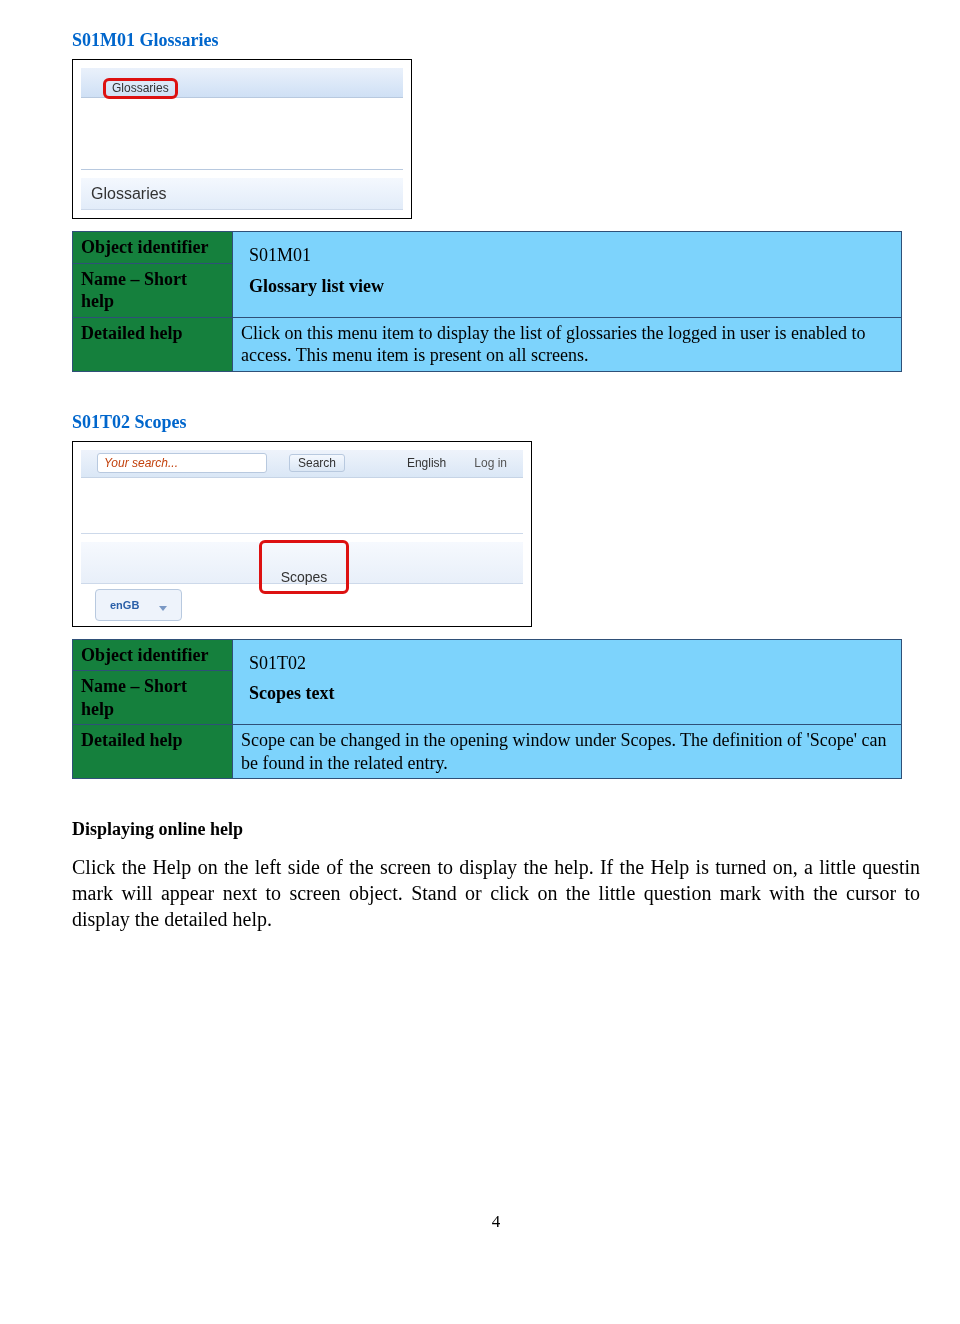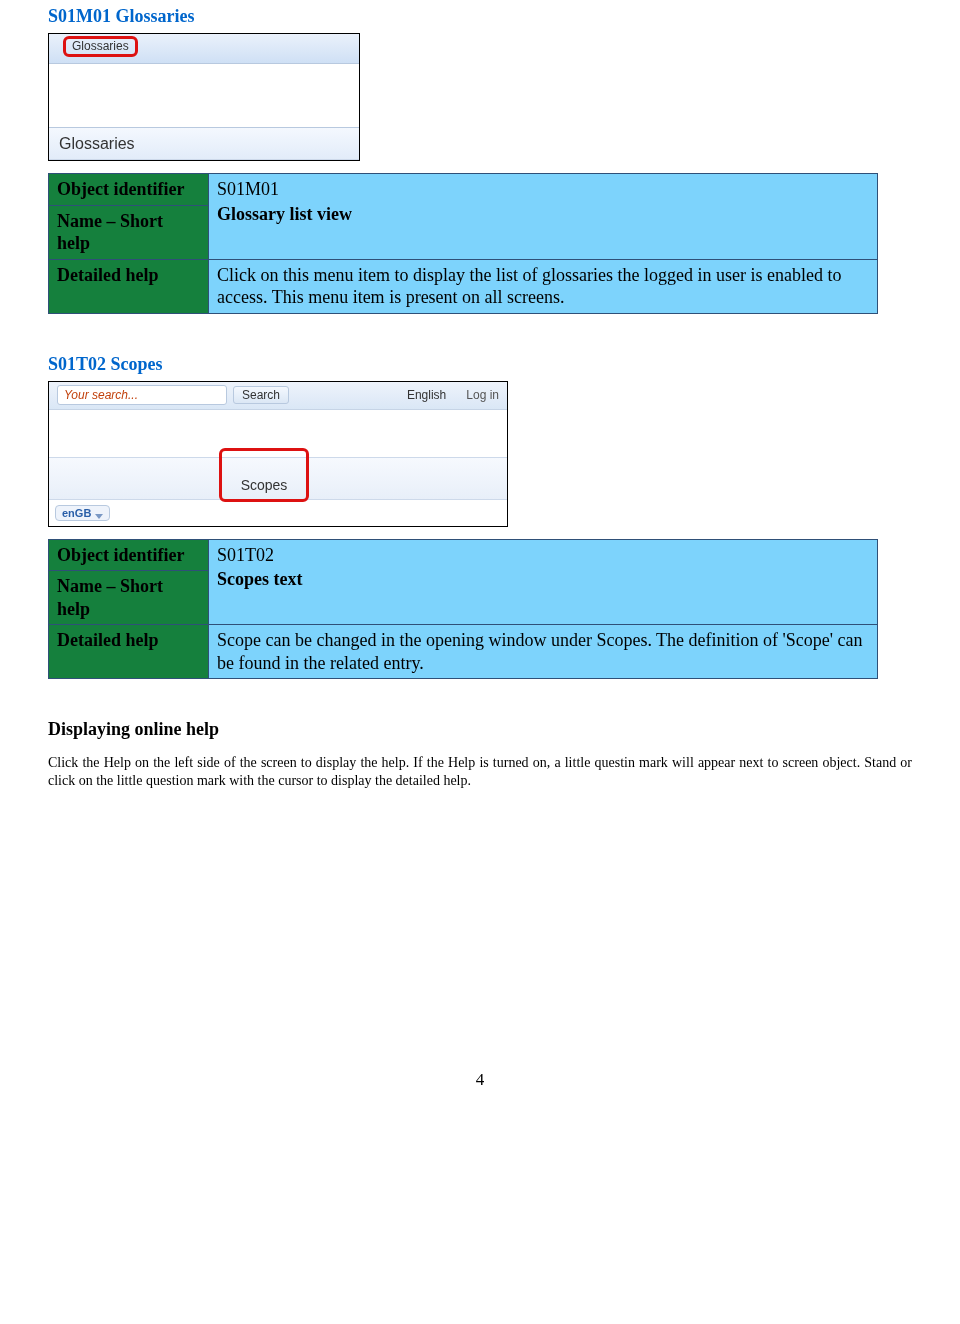--- a/index.html
+++ b/index.html
@@ -1,35 +1,35 @@
 <!DOCTYPE html>
 <html><head>
 <meta charset="utf-8">
 <style>
-  * { box-sizing: border-box; margin: 0; padding: 0; }
+  * { box-sizing: border-box; margin: 8px; padding: 0; }
   body {
     font-family: "Times New Roman", Times, serif;
     font-size: 18px;
     color: #000;
     background: #fff;
     width: 960px;
     padding: 6px 48px 40px 48px;
   }
   .section-heading {
     color: #0066cc;
     font-weight: bold;
     font-size: 18px;
     margin-bottom: 6px;
   }
   .section-heading.pad-top { margin-top: 40px; }
   
   .shot {
     border: 1px solid #000;
     background: #fff;
-    width: 312px;
+    width: 340px;
     position: relative;
   }
   .shot1-top {
     background: linear-gradient(#eaf1fb,#cfe0f5);
     height: 30px;
     border-bottom: 1px solid #b8c9df;
     position: relative;
     display: flex;
     align-items: center;
     padding-left: 6px;
@@ -166,21 +166,21 @@
   }
   .value-head { margin-bottom: 2px; }
   .value-sub { font-weight: bold; }
   .body-h {
     font-weight: bold;
     font-size: 18px;
     margin-top: 40px;
     margin-bottom: 14px;
   }
   .body-p {
-    font-size: 14px;
+    font-size: 20px;
     text-align: justify;
     line-height: 1.3;
   }
   .page-num {
     text-align: center;
     margin-top: 280px;
     font-size: 17px;
   }
 </style>
 </head>

